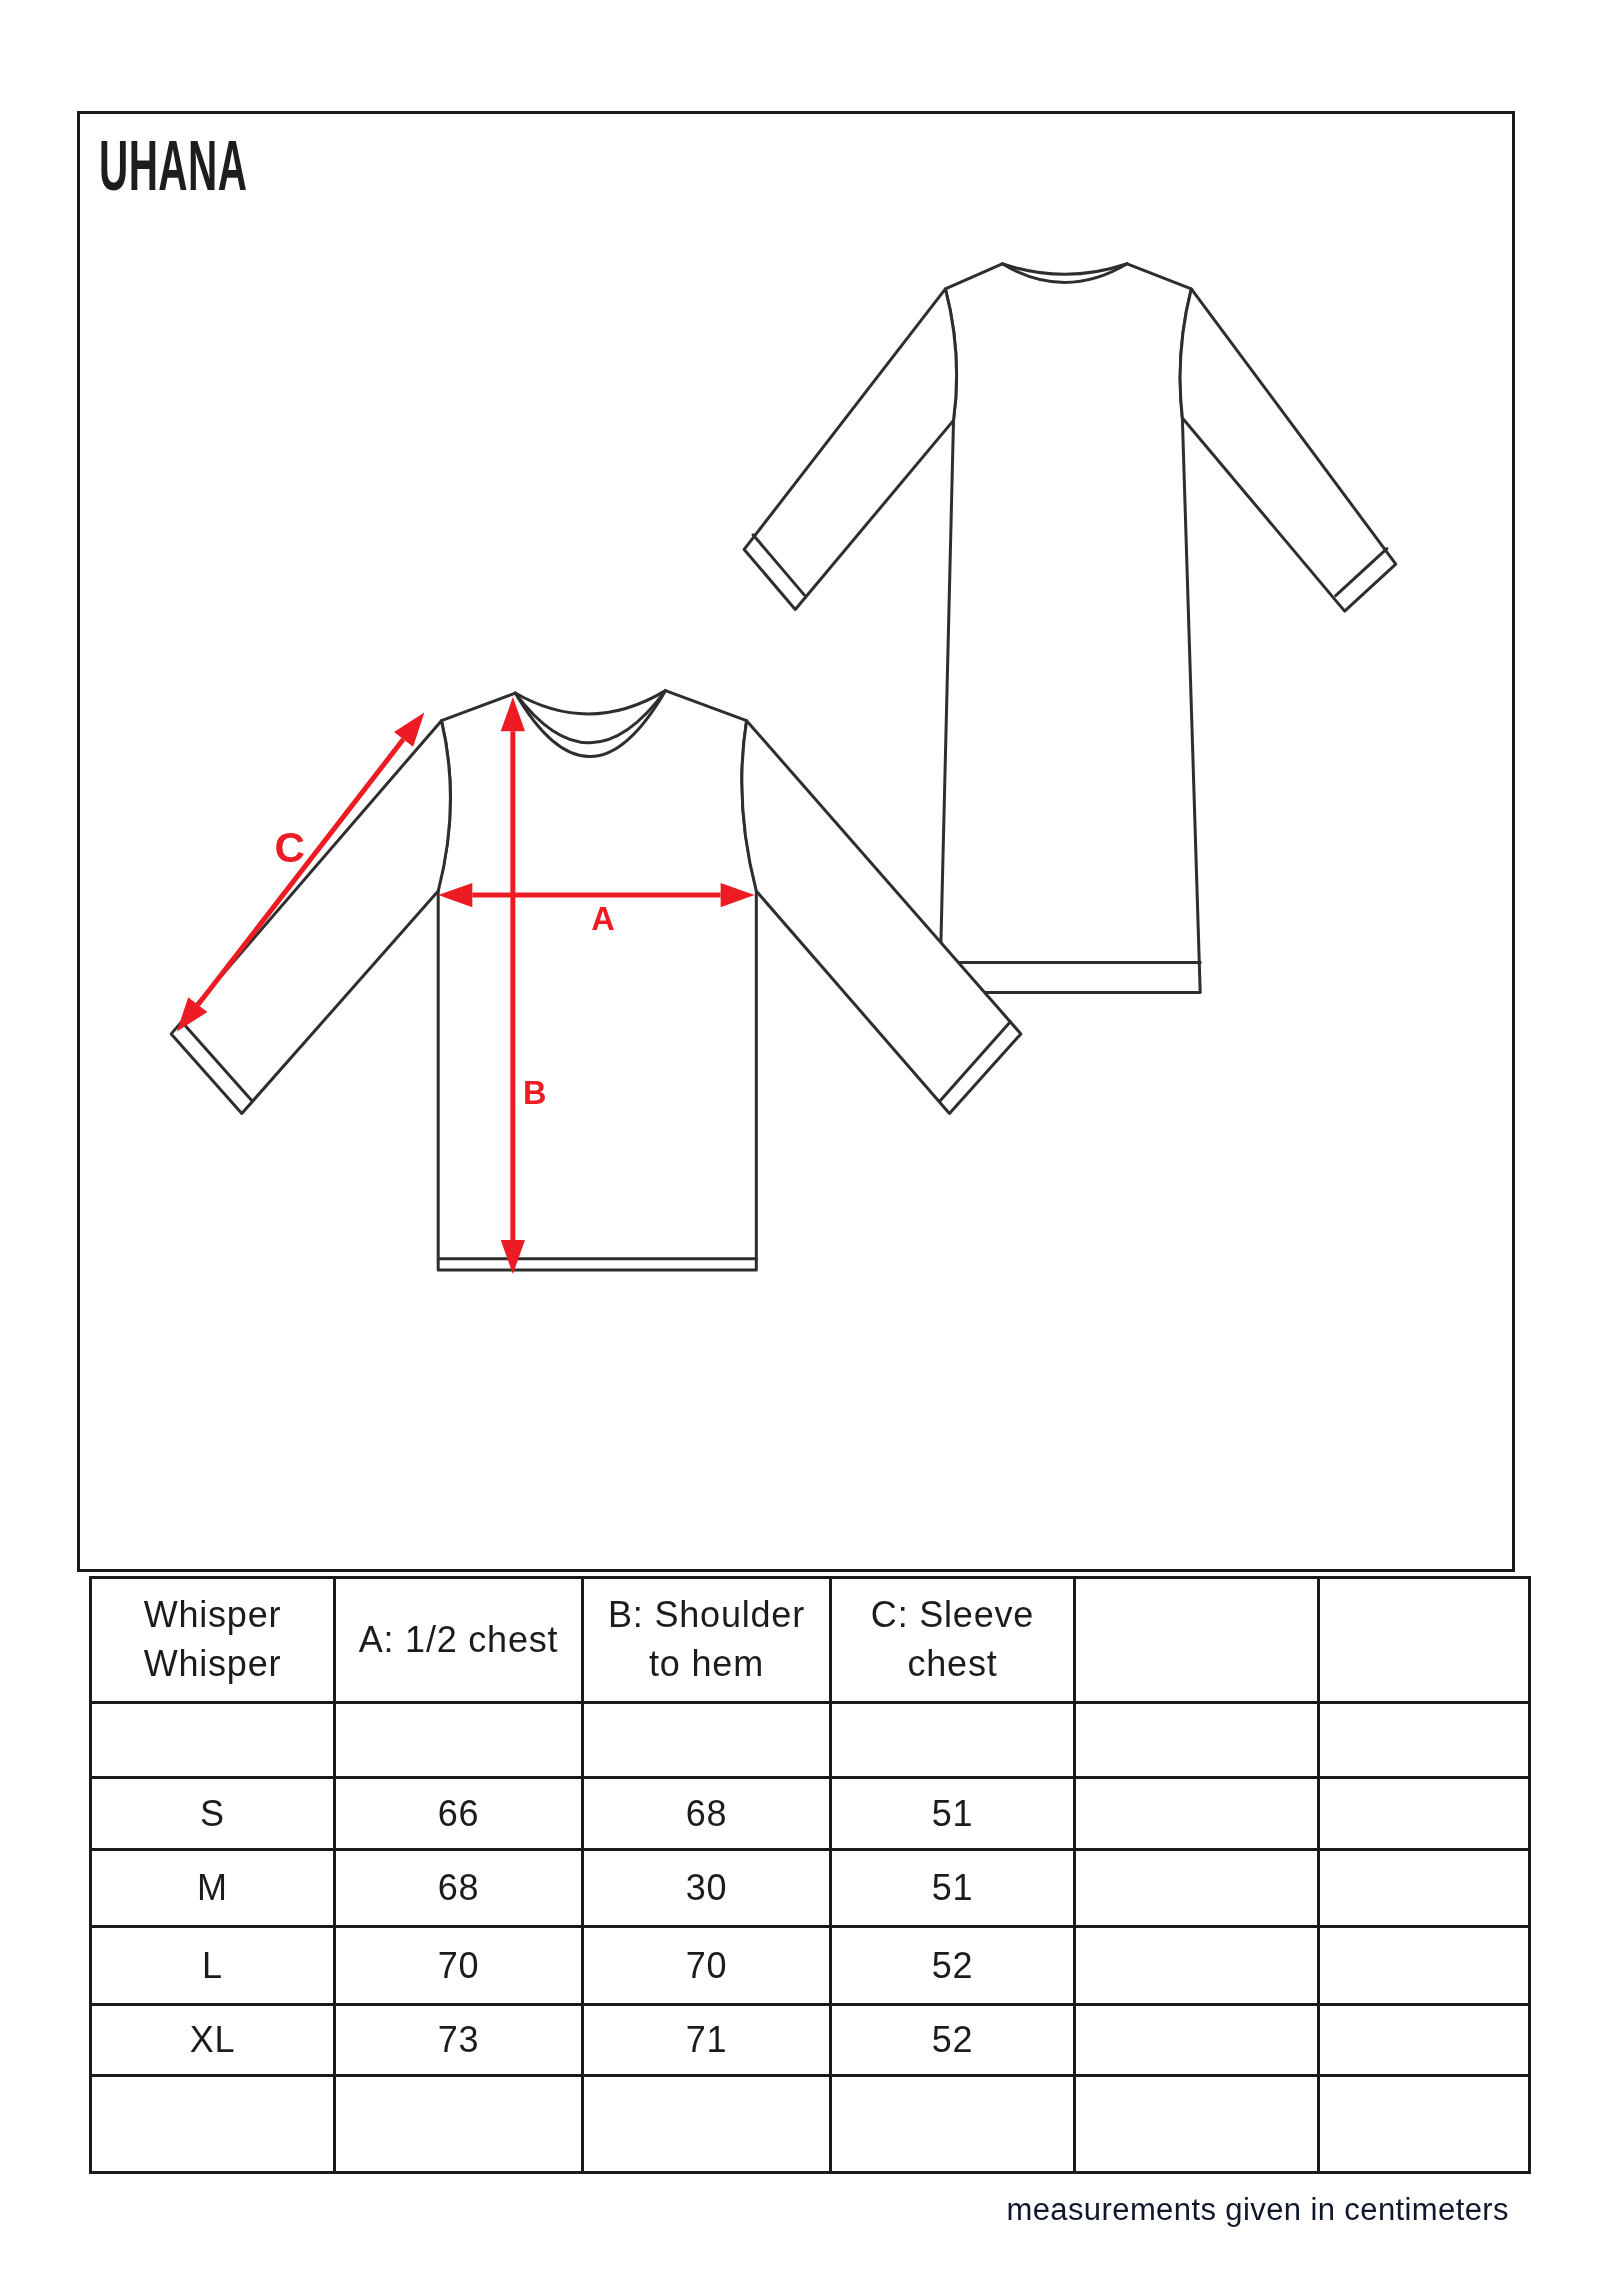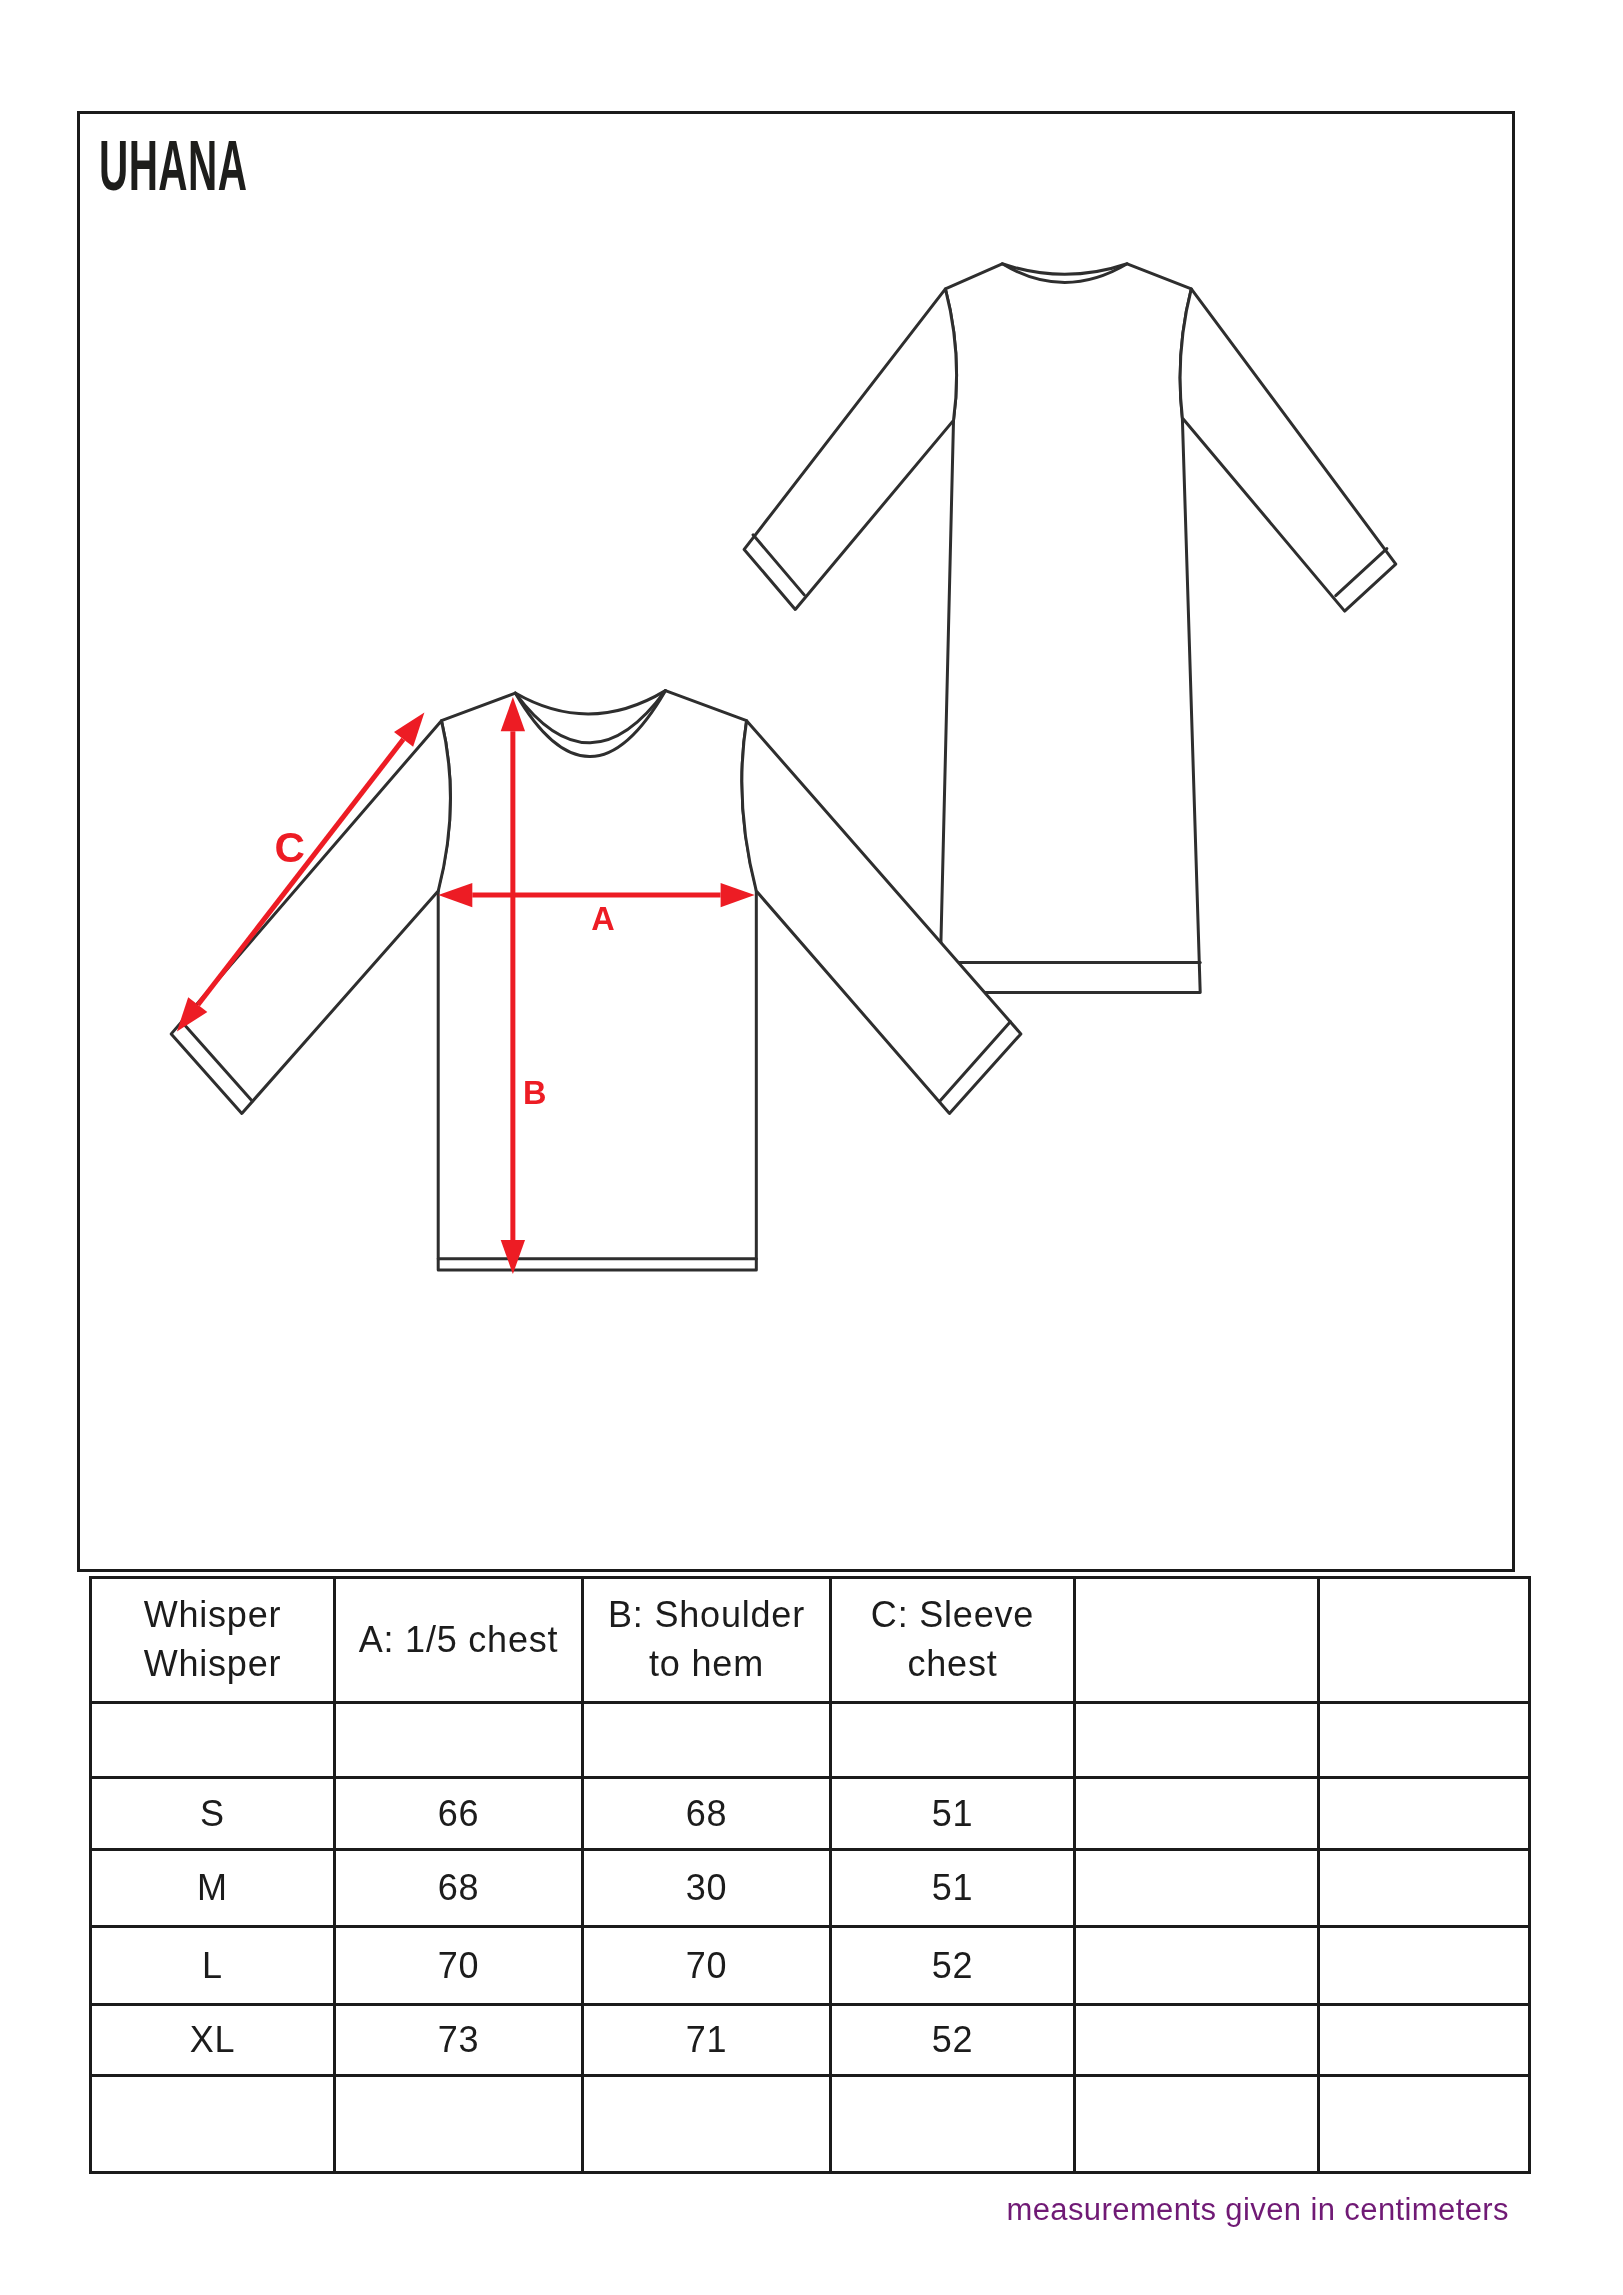--- a/index.html
+++ b/index.html
@@ -85,21 +85,21 @@
   }
   td.col-header{
     font-size:32px;
     line-height:1.35;
   }
   .footer-note{
     position:absolute;
     top:2192px;
     right:114px;
     font-size:31px;
-    color:#701a75;
+    color:#0f172a;
     letter-spacing:0.4px;
   }
 </style>
 </head>
 <body>
 
 <div class="canvas">
 
   <div class="frame"></div>
 
@@ -158,21 +158,21 @@
       <col style="width:244px">
         <col style="width:244px">
         <col style="width:211px">
     </colgroup>
     <tbody>
       <tr style="height:125px">
         <td class="product-cell">
           <span>Whisper</span><br>
           <span>Whisper</span>
         </td>
-        <td class="col-header">A: 1/5 chest</td>
+        <td class="col-header">A: 1/2 chest</td>
         <td class="col-header">
           <span>B: Shoulder</span><br>
           <span>to hem</span>
         </td>
         <td class="col-header">C: Sleeve chest</td>
         <td></td>
         <td></td>
       </tr>
       <tr style="height:75px">
         <td></td>

